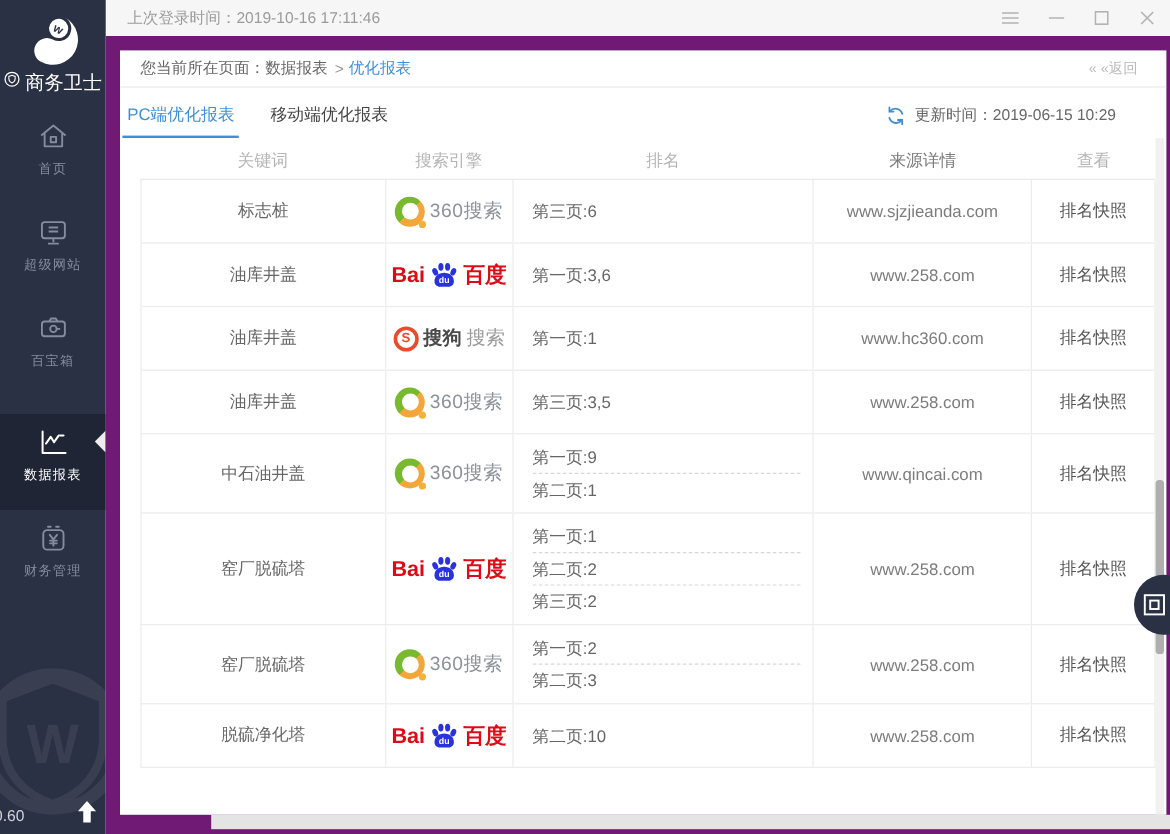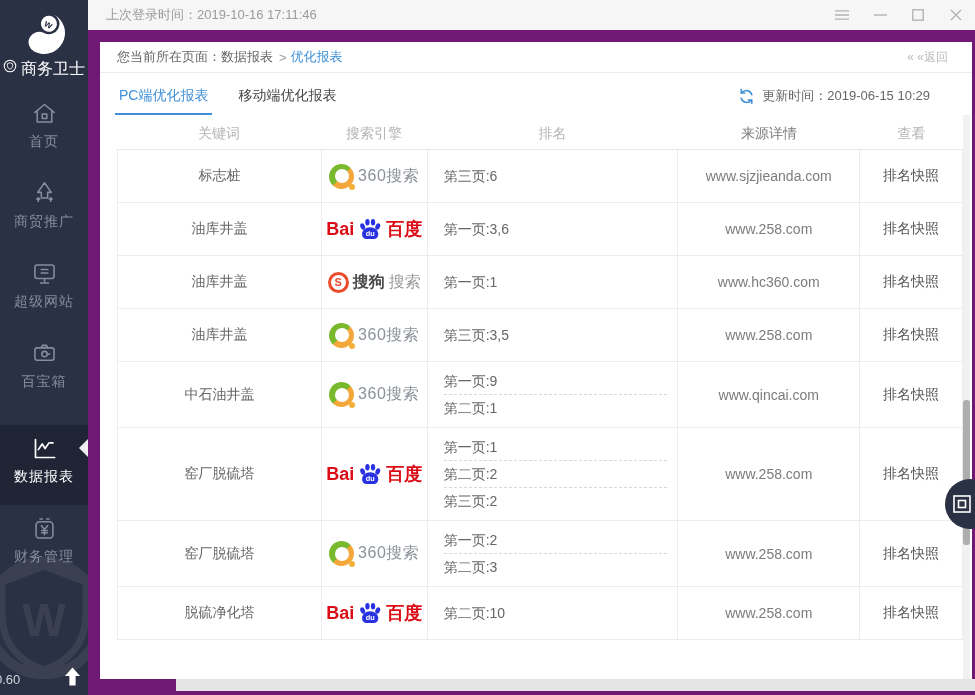--- a/index.html
+++ b/index.html
@@ -6,40 +6,40 @@
   body{font-family:"Liberation Sans","DejaVu Sans",sans-serif;}
   #app{position:relative;width:975px;height:695px;background:#f0f0f0;overflow:hidden;}
 
   
   .sidebar{position:absolute;left:0;top:0;width:88px;height:695px;background:#2b3144;z-index:5;overflow:hidden;}
   .brand{display:flex;flex-direction:column;align-items:center;padding-top:7px;}
   .brand-name{display:flex;align-items:flex-start;gap:4px;color:#fff;font-size:16px;margin-top:0;}
   .nav{margin-top:10px;}
   .nav-item{position:relative;height:80px;padding-top:8px;box-sizing:border-box;display:flex;flex-direction:column;align-items:center;color:#858c9d;cursor:pointer;}
   .nav-item .nicon{width:30px;height:30px;display:flex;align-items:center;justify-content:center;}
-  .nav-item .nlabel{font-size:14px;margin-top:5px;letter-spacing:1px;}
+  .nav-item .nlabel{font-size:11px;margin-top:5px;letter-spacing:1px;}
   .nav-item.active{background:#1f2534;color:#fff;margin-top:15px;}
   .nav-item.active .tri{position:absolute;right:0;top:14px;width:0;height:0;border-top:9px solid transparent;border-bottom:9px solid transparent;border-right:9px solid #ededed;}
   .watermark{position:absolute;left:-14px;top:552px;opacity:.07;pointer-events:none;}
   .version{position:absolute;left:-5px;bottom:8px;color:#cfd3dc;font-size:13px;}
   .to-top{position:absolute;right:6px;bottom:8px;width:18px;height:20px;cursor:pointer;}
 
   
   .main{position:absolute;left:88px;top:0;right:0;bottom:0;background:#701a75;}
   .topbar{height:30px;background:#f6f6f6;display:flex;align-items:center;padding-left:18px;color:#9b9b9b;font-size:13px;position:relative;}
   .winbtns{position:absolute;right:12px;top:0;height:30px;display:flex;align-items:center;gap:24px;}
   .winbtn{width:14px;height:14px;display:flex;align-items:center;justify-content:center;cursor:pointer;}
 
   .card{position:absolute;left:12px;top:42px;right:3px;bottom:16px;background:#fff;box-shadow:0 1px 3px rgba(0,0,0,.05);overflow:hidden;}
   .crumbbar{height:30px;border-bottom:1px solid #ebebeb;display:flex;align-items:center;padding:0 24px 0 17px;font-size:13px;color:#666;}
   .crumb-cur{color:#3e8fd8;margin-left:4px;cursor:pointer;}
   .crumb-sep{margin-left:6px;color:#999;}
   .back{margin-left:auto;color:#bbb;font-size:12px;cursor:pointer;}
 
-  .tabbar{height:42px;display:flex;align-items:flex-end;padding:0 40px 0 17px;position:relative;}
+  .tabbar{height:42px;display:flex;align-items:flex-end;padding:0 40px 0 4px;position:relative;}
   .tab{font-size:14px;color:#444;padding:0 2px 10px 2px;margin-right:26px;cursor:pointer;position:relative;}
   .tab.active{color:#3e8fd8;}
   .tab.active::after{content:"";position:absolute;left:-2px;right:-2px;bottom:0;height:2px;background:#3e8fd8;}
   .update{position:absolute;right:42px;bottom:10px;display:flex;align-items:center;gap:7px;font-size:13px;color:#666;}
 
   
   .table{margin:3px 9px 0 17px;font-size:14px;color:#666;}
   .thead{display:flex;height:31px;line-height:31px;color:#b5b5b5;border-bottom:1px solid #e8e8e8;}
   .thead .cell{border:none;text-align:center;}
   .trow{display:flex;min-height:52px;border-bottom:1px solid #ececec;border-left:1px solid #ececec;align-items:stretch;}
@@ -105,30 +105,20 @@
             <path d="M3 11.5 L12 4 L21 11.5"></path>
               <path d="M5.5 9.8 V19.5 H18.5 V9.8"></path>
               <rect x="10" y="12.5" width="4" height="4"></rect>
           </svg>
           </span>
         <span class="nlabel">首页</span>
       </div>
       <div class="nav-item">
         <span class="nicon">
           <svg width="27" height="27" viewBox="0 0 24 24" fill="none" stroke="currentColor" stroke-width="1.4" stroke-linejoin="round">
-            <path d="M12 2.5 L18 11 H14.8 V16 H9.2 V11 H6 Z"></path>
-            <path d="M6.5 19.5 v-4 M6.5 15.5 l-1.6 2.1 M6.5 15.5 l1.6 2.1"></path>
-            <path d="M17.5 19.5 v-4 M17.5 15.5 l-1.6 2.1 M17.5 15.5 l1.6 2.1"></path>
-          </svg>
-          </span>
-        <span class="nlabel">商贸推广</span>
-      </div>
-      <div class="nav-item">
-        <span class="nicon">
-          <svg width="27" height="27" viewBox="0 0 24 24" fill="none" stroke="currentColor" stroke-width="1.4" stroke-linejoin="round">
             <rect x="3.5" y="4.5" width="17" height="12" rx="2"></rect>
               <path d="M8.5 8.5 h7 M8.5 11.5 h7"></path>
               <path d="M12 16.5 v3 M8 20.5 h8"></path>
           </svg>
           </span>
         <span class="nlabel">超级网站</span>
       </div>
       <div class="nav-item">
         <span class="nicon">
           <svg width="27" height="27" viewBox="0 0 24 24" fill="none" stroke="currentColor" stroke-width="1.4" stroke-linejoin="round">

